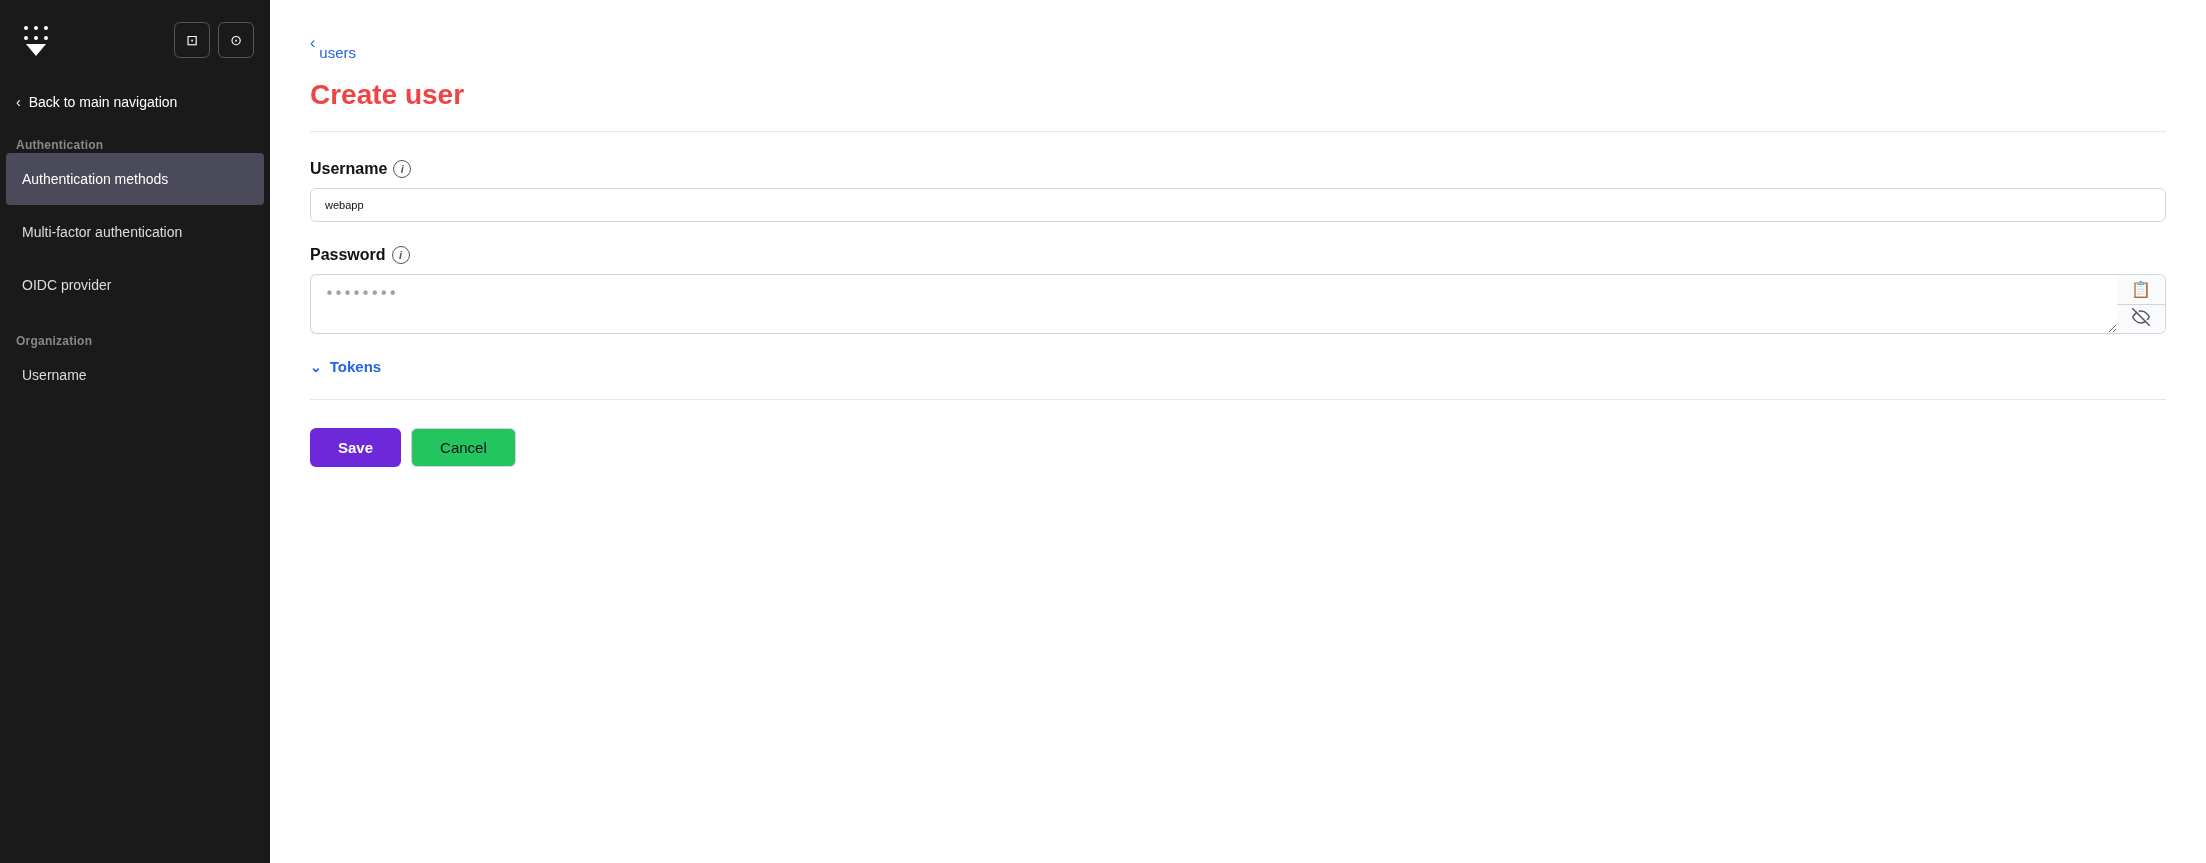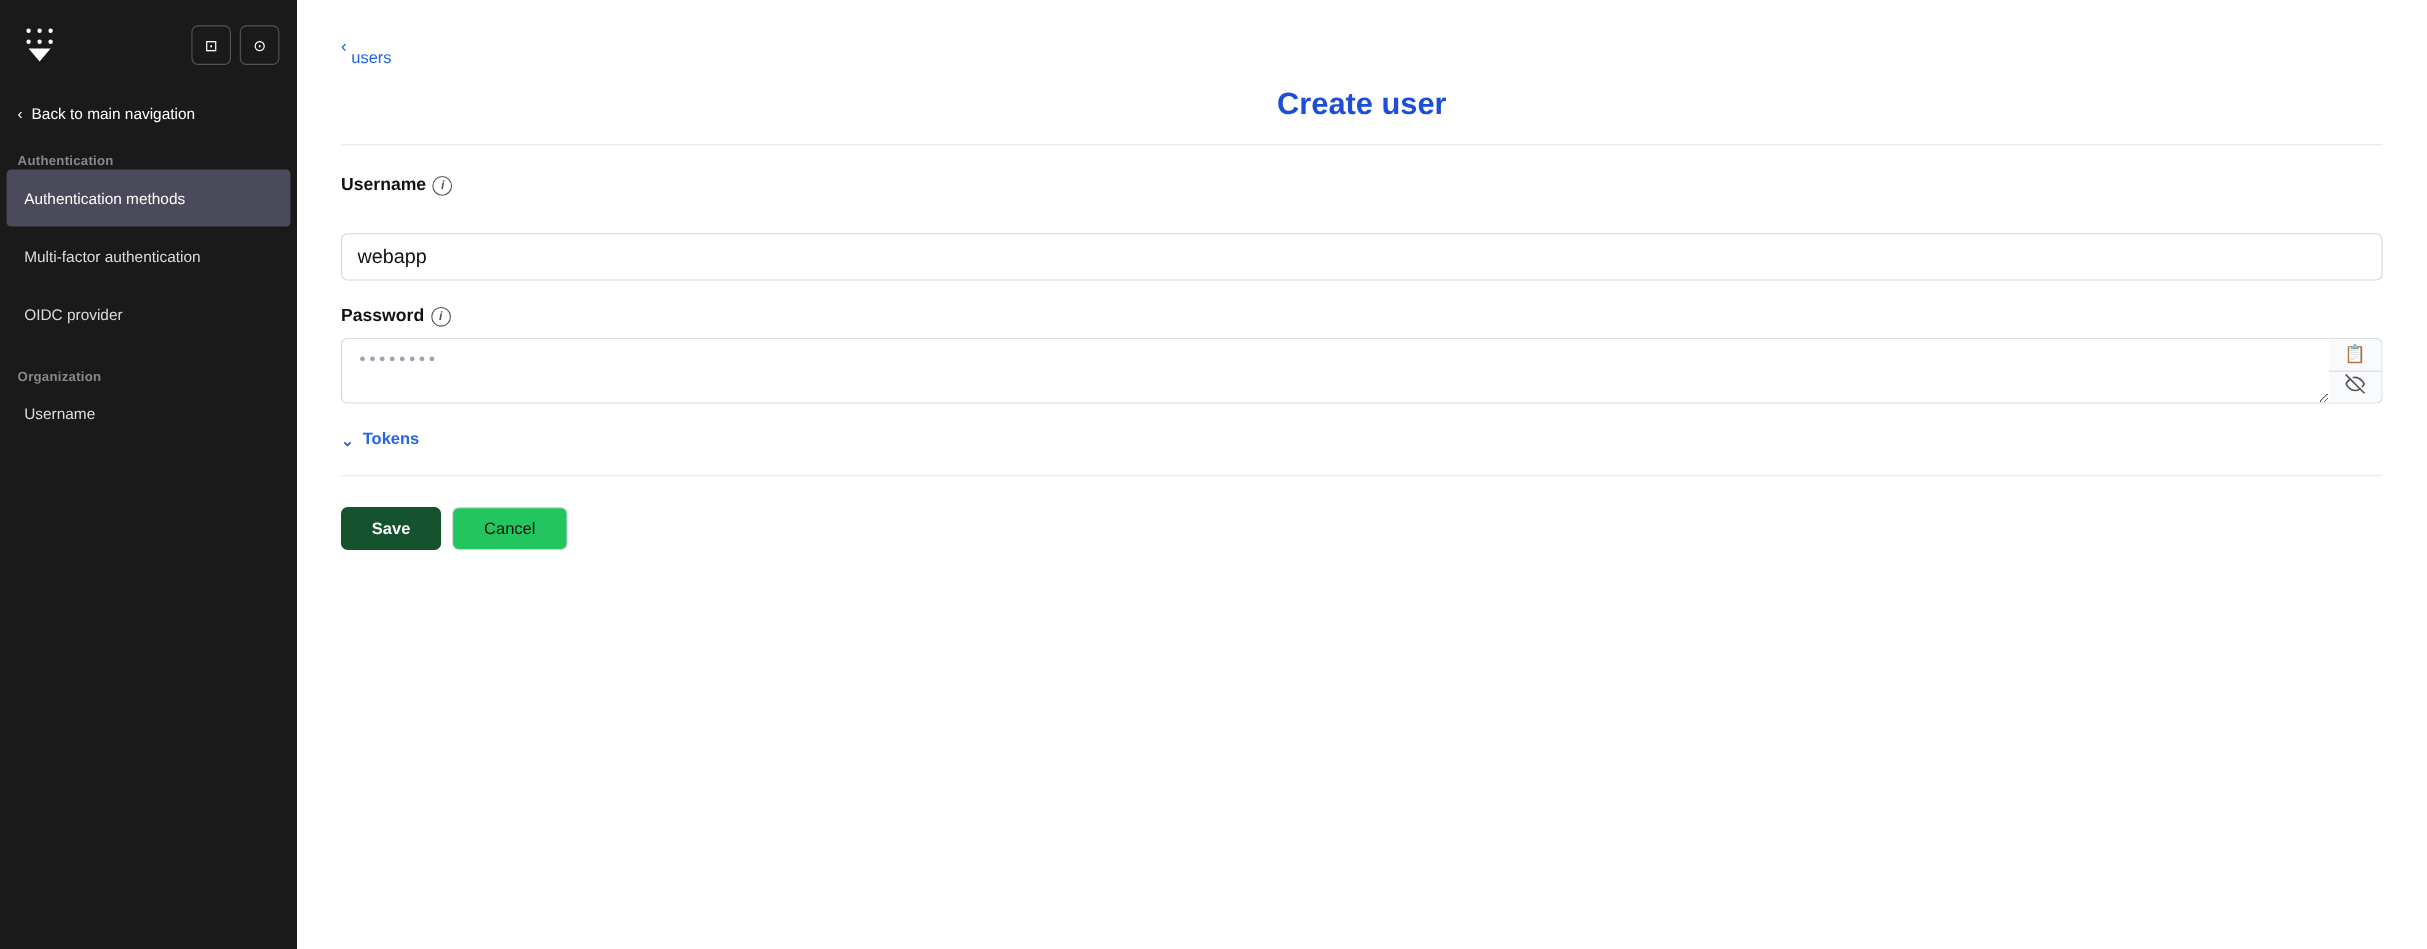--- a/index.html
+++ b/index.html
@@ -107,23 +107,22 @@
     .breadcrumb-link {
       color: #2563eb;
       cursor: pointer;
       font-weight: 500;
       margin-top: 20px;
     }
 
     .page-title {
       font-size: 28px;
       font-weight: 700;
-      color: #1d4ed8;
+      color: #ef4444;
       margin-bottom: 20px;
-      text-align: center;
     }
 
     .divider {
       border: none;
       border-top: 1px solid #e5e7eb;
       margin-bottom: 28px;
     }
 
     .field-group {
       margin-bottom: 24px;
@@ -152,24 +151,23 @@
       font-style: italic;
       font-weight: 700;
       cursor: help;
     }
 
     .text-input {
       width: 100%;
       padding: 10px 14px;
       border: 1.5px solid #d1d5db;
       border-radius: 6px;
-      font-size: 18px;
+      font-size: 11px;
       color: #111;
       outline: none;
-      margin-top: 24px;
     }
 
     .password-wrapper {
       display: flex;
       gap: 0;
       align-items: stretch;
     }
 
     .password-textarea {
       flex: 1;
@@ -235,21 +233,21 @@
       margin-bottom: 28px;
     }
 
     .form-actions {
       display: flex;
       gap: 10px;
     }
 
     .btn-save {
       padding: 10px 28px;
-      background: #14532d;
+      background: #6d28d9;
       color: #fff;
       border: none;
       border-radius: 6px;
       font-size: 15px;
       font-weight: 600;
       cursor: pointer;
     }
 
     .btn-cancel {
       padding: 10px 28px;

